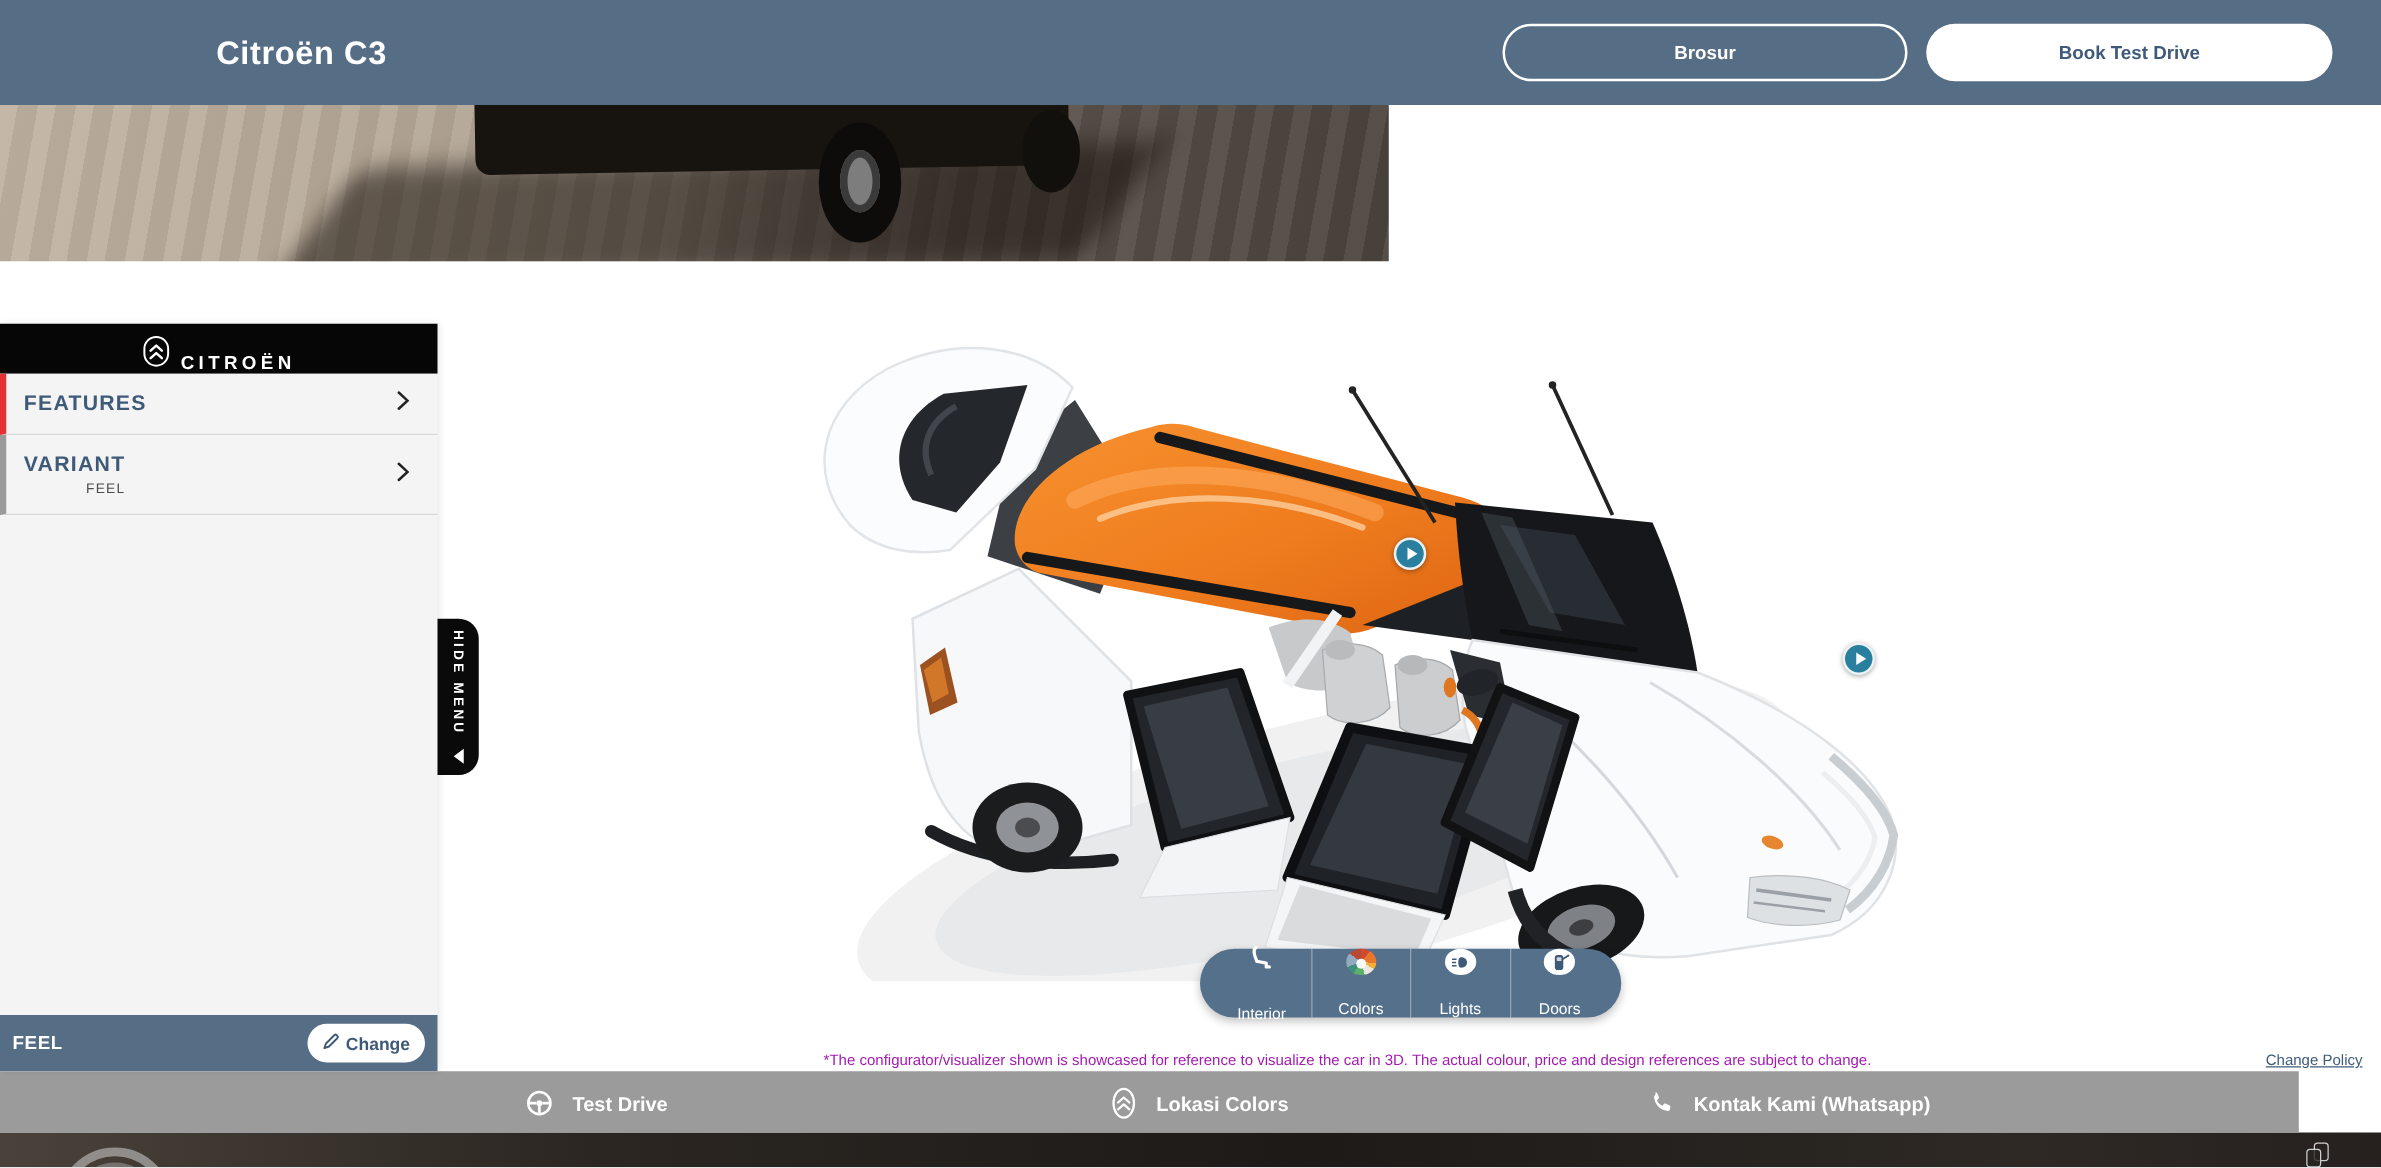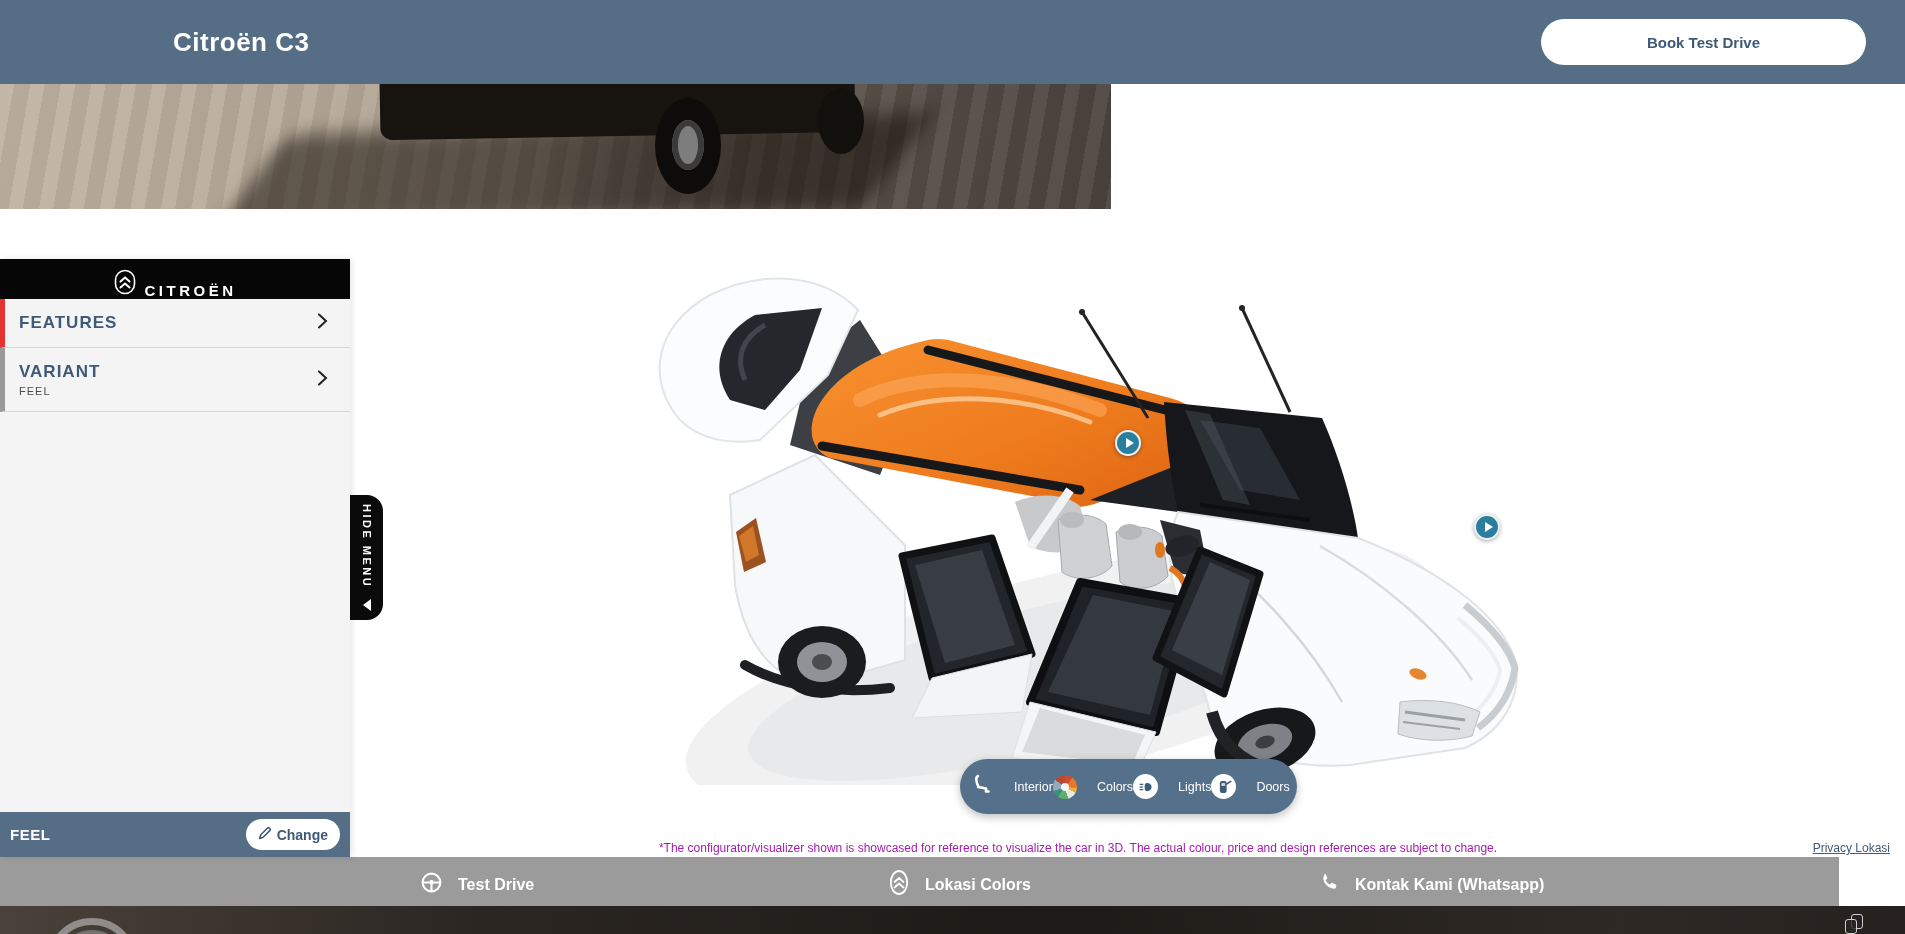--- a/index.html
+++ b/index.html
@@ -33,21 +33,21 @@
   
   .sidebar { position:absolute; left:0; top:259px; width:350px; height:598px; background:#f4f4f4; z-index:20;
     box-shadow:2px 0 6px rgba(0,0,0,.10); }
   .logo-bar { position:absolute; left:0; top:0; width:350px; height:40px; background:#060606;
     display:flex; align-items:flex-end; justify-content:center; gap:9px; }
   .logo-word { color:#fff; font-size:15px; font-weight:bold; letter-spacing:3.5px; }
   .side-row { position:absolute; left:0; width:350px; background:#f4f4f4; border-bottom:1px solid #d8d8d8;
     display:flex; align-items:center; cursor:pointer; }
   .row-features { top:40px; height:49px; border-left:5px solid #e23232; }
   .row-variant { top:89px; height:64px; border-left:5px solid #9a9a9a; }
-  .row-text { padding-left:14px; display:flex; flex-direction:column; gap:3px; }
+  .row-text { padding-left:14px; display:flex; flex-direction:column; gap:3px;align-items:flex-end; }
   .row-label { color:#3e5a78; font-size:17px; font-weight:bold; letter-spacing:1px; }
   .row-sub { color:#4c4c4c; font-size:11px; letter-spacing:1px; }
   .row-chev { position:absolute; right:22px; top:50%; transform:translateY(-50%); }
 
   .hide-tab { position:absolute; left:350px; top:495px; width:33px; height:125px; background:#0a0a0a;
     border-radius:0 16px 16px 0; z-index:21; cursor:pointer; display:flex; flex-direction:column;
     align-items:center; justify-content:center; gap:10px; }
   .hide-text { writing-mode:vertical-rl; color:#fff; font-size:11px; font-weight:bold; letter-spacing:2.5px; }
   .hide-tri { width:0; height:0; border-top:6px solid transparent; border-bottom:6px solid transparent; border-right:8px solid #fff; }
 
@@ -61,21 +61,21 @@
   .car-svg { position:absolute; left:560px; top:250px; width:980px; height:535px; z-index:5; cursor:grab; }
   .hotspot { position:absolute; width:26px; height:26px; border-radius:50%; background:#2a7f9f;
     border:2px solid rgba(255,255,255,.9); box-shadow:0 1px 4px rgba(0,0,0,.35);
     display:flex; align-items:center; justify-content:center; z-index:10; cursor:pointer; }
   .hotspot::before { content:""; width:0; height:0; border-top:5px solid transparent; border-bottom:5px solid transparent;
     border-left:8px solid #fff; margin-left:3px; }
 
   .toolbar { position:absolute; left:960px; top:759px; width:337px; height:55px; background:#54708a;
     border-radius:28px; z-index:12; display:flex; align-items:stretch; padding:0 10px;
     box-shadow:0 3px 8px rgba(0,0,0,.25); }
-  .tb-item { flex:1; display:flex; flex-direction:row; align-items:center; justify-content:center; gap:20px; cursor:pointer; }
+  .tb-item { flex:1; display:flex; flex-direction:column; align-items:center; justify-content:center; gap:20px; cursor:pointer; }
   .tb-sep { width:1px; background:rgba(255,255,255,.38); margin:0; }
   .tb-label { color:#fff; font-size:12.5px; }
   .tb-circle { width:25px; height:25px; background:#fff; border-radius:50%; display:flex; align-items:center; justify-content:center; }
   .color-wheel { width:24px; height:24px; border-radius:50%; position:relative;
     background:conic-gradient(#cf4a31 0 40deg,#e8762c 40deg 95deg,#f2b03a 95deg 120deg,#ece7df 120deg 165deg,#5cb06c 165deg 215deg,#3f8f7f 215deg 250deg,#93a9bd 250deg 305deg,#b84a33 305deg 360deg); }
   .color-wheel::after { content:""; position:absolute; left:8px; top:8px; width:8px; height:8px; border-radius:50%; background:rgba(255,255,255,.95); }
 
   .disclaimer { position:absolute; left:578px; top:841px; width:1000px; text-align:center; font-size:12px; color:#a21caf; z-index:8; }
   .privacy { position:absolute; right:15px; top:841px; font-size:12px; color:#3e5c7a; text-decoration:underline; z-index:8; cursor:pointer; }
 
@@ -95,20 +95,21 @@
   .copy-back { position:absolute; left:6px; top:0; width:12px; height:15px; border:1.5px solid #cfcfcf; border-radius:3px; }
   .copy-front { position:absolute; left:0; top:5px; width:12px; height:15px; border:1.5px solid #cfcfcf; border-radius:3px; background:rgba(40,36,32,.8); }
 </style>
 </head>
 <body>
 
 <div class="stage">
 
   <div class="header">
     <div class="header-title">Citroën C3</div>
+    <button class="btn btn-outline">Brosur</button>
     <button class="btn btn-solid">Book Test Drive</button>
   </div>
 
   <div class="hero">
     <div class="hero-shadow"></div>
     <div class="hero-car"></div>
     <div class="hero-wheel-1"></div>
     <div class="hero-rim-1"></div>
     <div class="hero-wheel-2"></div>
   </div>
@@ -284,21 +285,21 @@
           <rect x="6.5" y="4" width="9" height="16" rx="3" fill="#3e5a78"></rect>
           <rect x="8.5" y="6.5" width="5" height="4" rx="1" fill="#fff" opacity=".75"></rect>
           <path d="M15.5 8 L21 4.5" stroke="#3e5a78" stroke-width="2" stroke-linecap="round"></path>
         </svg>
       </span>
       <span class="tb-label">Doors</span>
     </div>
   </div>
 
   <div class="disclaimer">*The configurator/visualizer shown is showcased for reference to visualize the car in 3D. The actual colour, price and design references are subject to change.</div>
-  <a class="privacy">Privacy Lokasi</a>
+  <a class="privacy">Change Policy</a>
 
   <div class="footer">
     <div class="f-item f-test">
       <span>
         <svg width="25" height="25" viewBox="0 0 24 24" fill="none">
           <circle cx="12" cy="12" r="8.5" stroke="#fff" stroke-width="2"></circle>
           <circle cx="12" cy="12" r="2.3" fill="#fff"></circle>
           <path d="M3.8 12 L9.7 12 M14.3 12 L20.2 12 M12 14.3 L12 20.2" stroke="#fff" stroke-width="2"></path>
         </svg>
       </span>

